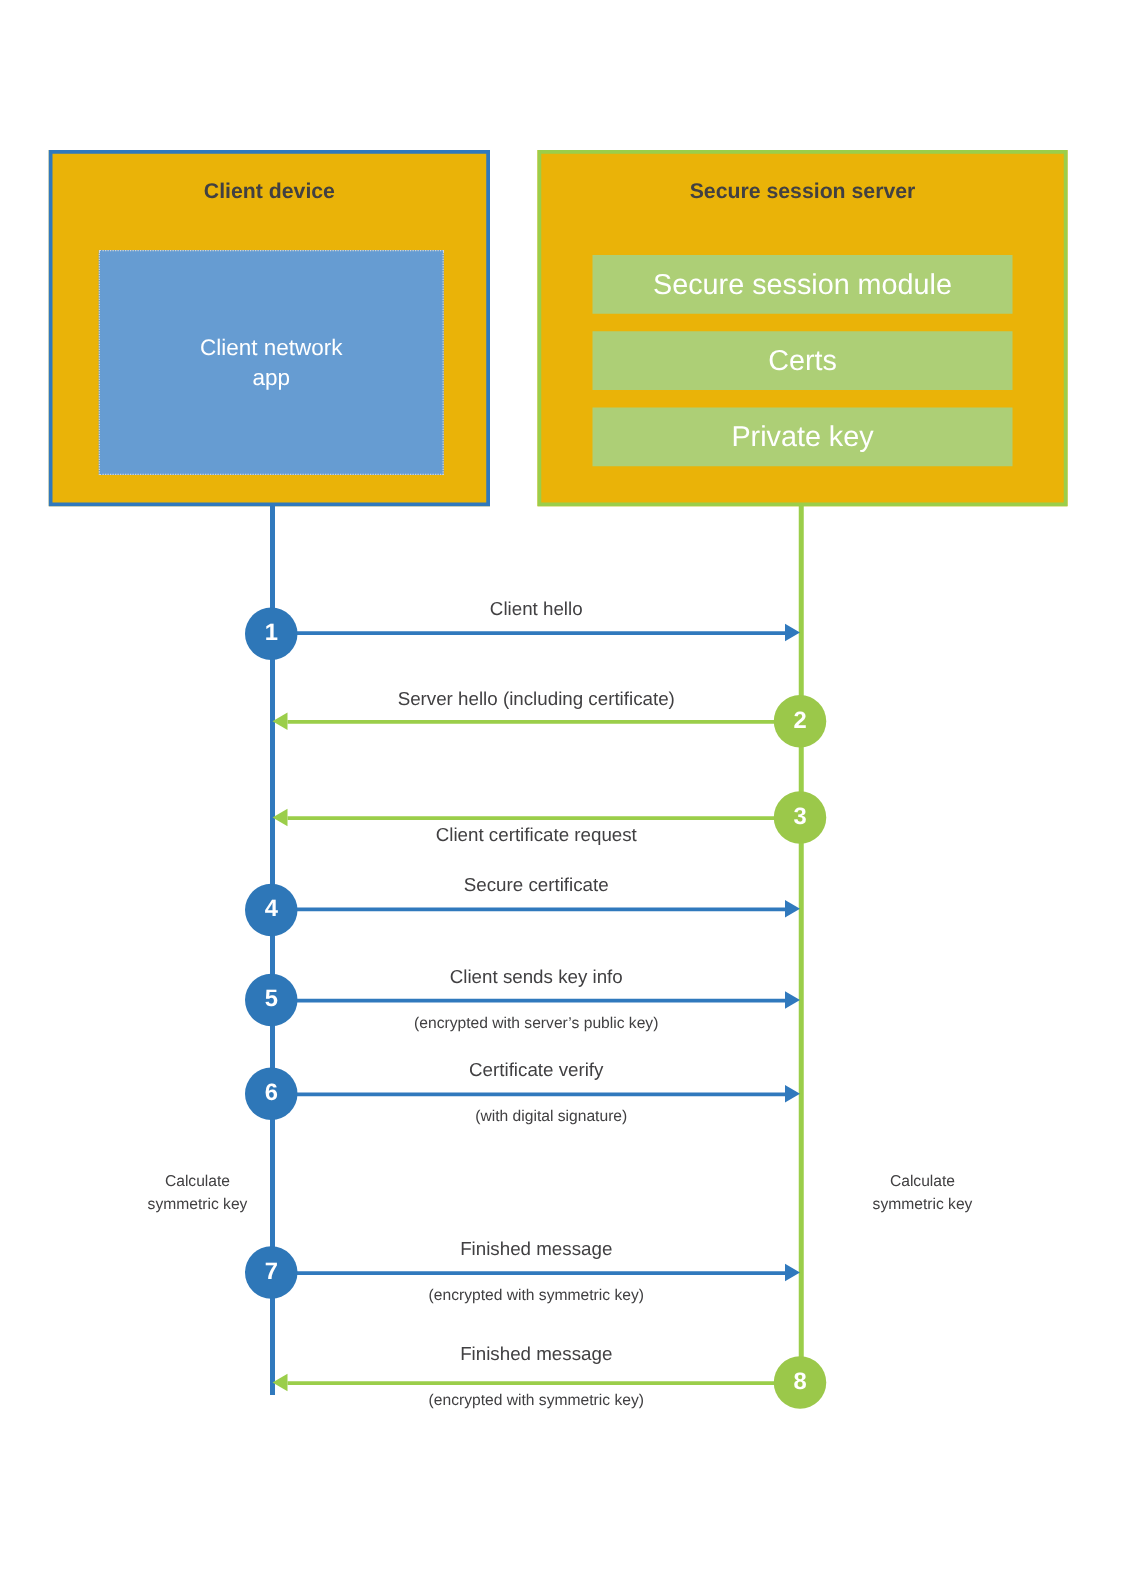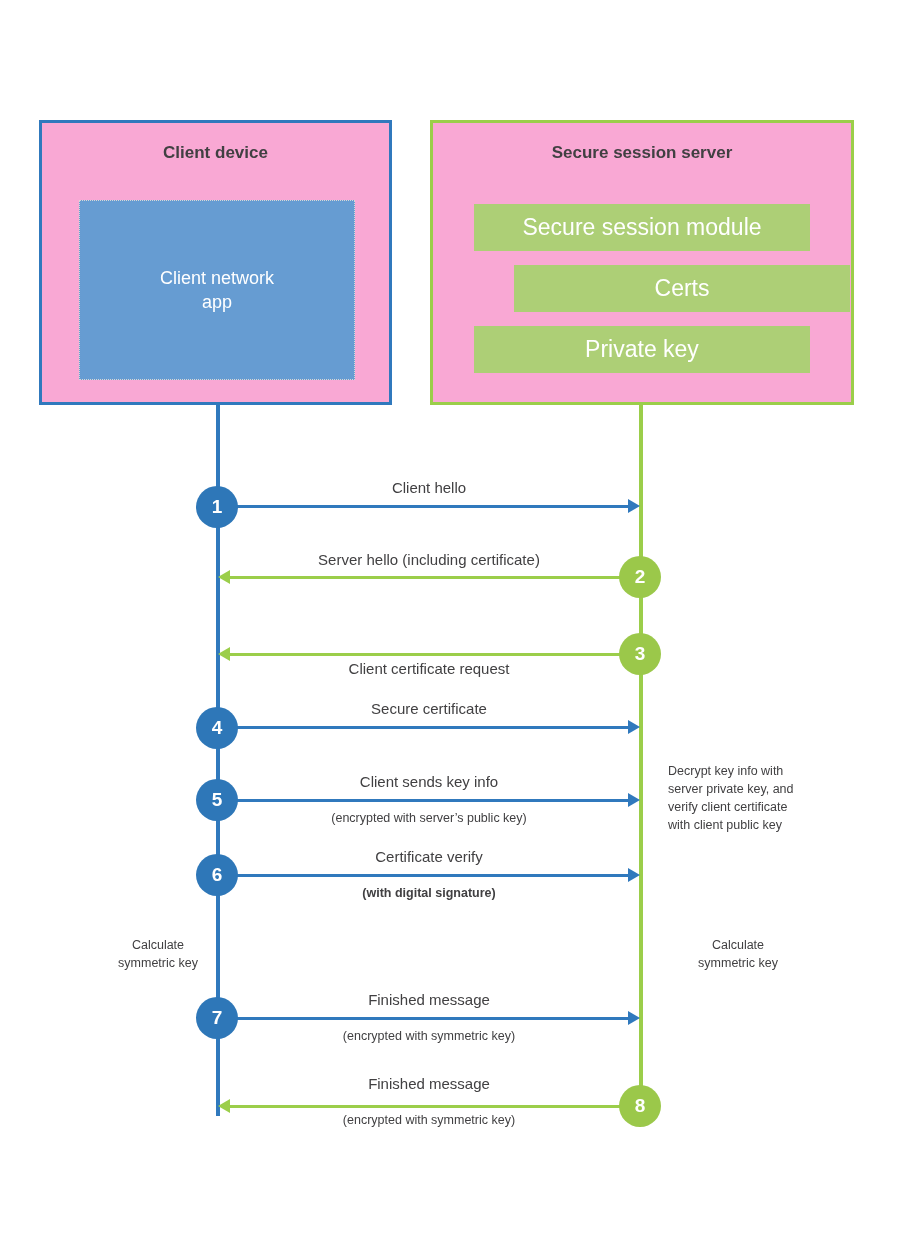--- a/index.html
+++ b/index.html
@@ -28,21 +28,21 @@
     font-size: 26px;
     font-weight: 300;
     letter-spacing: 0.1px;
     color: #6d6e71;
     white-space: nowrap;
   }
 
   
   .party-box {
     position: absolute;
-    background: #f9a8d4;
+    background: #eab308;
     box-sizing: border-box;
   }
   #client-box {
     left: 39px;
     top: 120px;
     width: 353px;
     height: 285px;
     border: 3px solid #3079bd;
   }
   #server-box {
@@ -93,21 +93,21 @@
     height: 47px;
     background: #adcf76;
     display: flex;
     align-items: center;
     justify-content: center;
     color: #ffffff;
     font-size: 23px;
     font-weight: 300;
   }
   .server-bar.b0 { top: 81px; }
-  .server-bar.b1 { top: 142px; margin-left: 40px; }
+  .server-bar.b1 { top: 142px; }
   .server-bar.b2 { top: 203px; }
 
   
   .lifeline {
     position: absolute;
     width: 4px;
   }
   #client-lifeline {
     left: 216px;
     top: 404px;
@@ -230,33 +230,32 @@
   <div class="msg-label" style="left:218px; top:773px; width:422px;">Client sends key info</div>
   <div class="arrow-line blue" style="left:218px; top:799px; width:412px;"></div>
   <div class="arrow-head right blue" style="left:628px; top:793px;"></div>
   <div class="step-circle blue" style="left:196px; top:779px;">5</div>
   <div class="msg-sublabel" style="left:218px; top:811px; width:422px;">(encrypted with server’s public key)</div>
 
   <div class="msg-label" style="left:218px; top:848px; width:422px;">Certificate verify</div>
   <div class="arrow-line blue" style="left:218px; top:874px; width:412px;"></div>
   <div class="arrow-head right blue" style="left:628px; top:868px;"></div>
   <div class="step-circle blue" style="left:196px; top:854px;">6</div>
-  <div class="msg-sublabel" style="left:218px; top:886px; width:422px;font-weight:bold;">(with digital signature)</div>
+  <div class="msg-sublabel" style="left:230px; top:886px; width:422px;">(with digital signature)</div>
 
   <div class="msg-label" style="left:218px; top:991px; width:422px;">Finished message</div>
   <div class="arrow-line blue" style="left:218px; top:1017px; width:412px;"></div>
   <div class="arrow-head right blue" style="left:628px; top:1011px;"></div>
   <div class="step-circle blue" style="left:196px; top:997px;">7</div>
   <div class="msg-sublabel" style="left:218px; top:1029px; width:422px;">(encrypted with symmetric key)</div>
 
   <div class="msg-label" style="left:218px; top:1075px; width:422px;">Finished message</div>
   <div class="arrow-line green" style="left:230px; top:1105px; width:410px;"></div>
   <div class="arrow-head left green" style="left:218px; top:1099px;"></div>
   <div class="step-circle green" style="left:619px; top:1085px;">8</div>
   <div class="msg-sublabel" style="left:218px; top:1113px; width:422px;">(encrypted with symmetric key)</div>
 
-  <div class="side-note leftal" style="left:668px; top:762px; width:175px;">Decrypt key info with<br>server private key, and<br>verify client certificate<br>with client public key</div>
 
   <div class="side-note center" style="left:88px; top:936px; width:140px;">Calculate<br>symmetric key</div>
 
   <div class="side-note center" style="left:668px; top:936px; width:140px;">Calculate<br>symmetric key</div>
 
 </div>
 
 </body></html>

